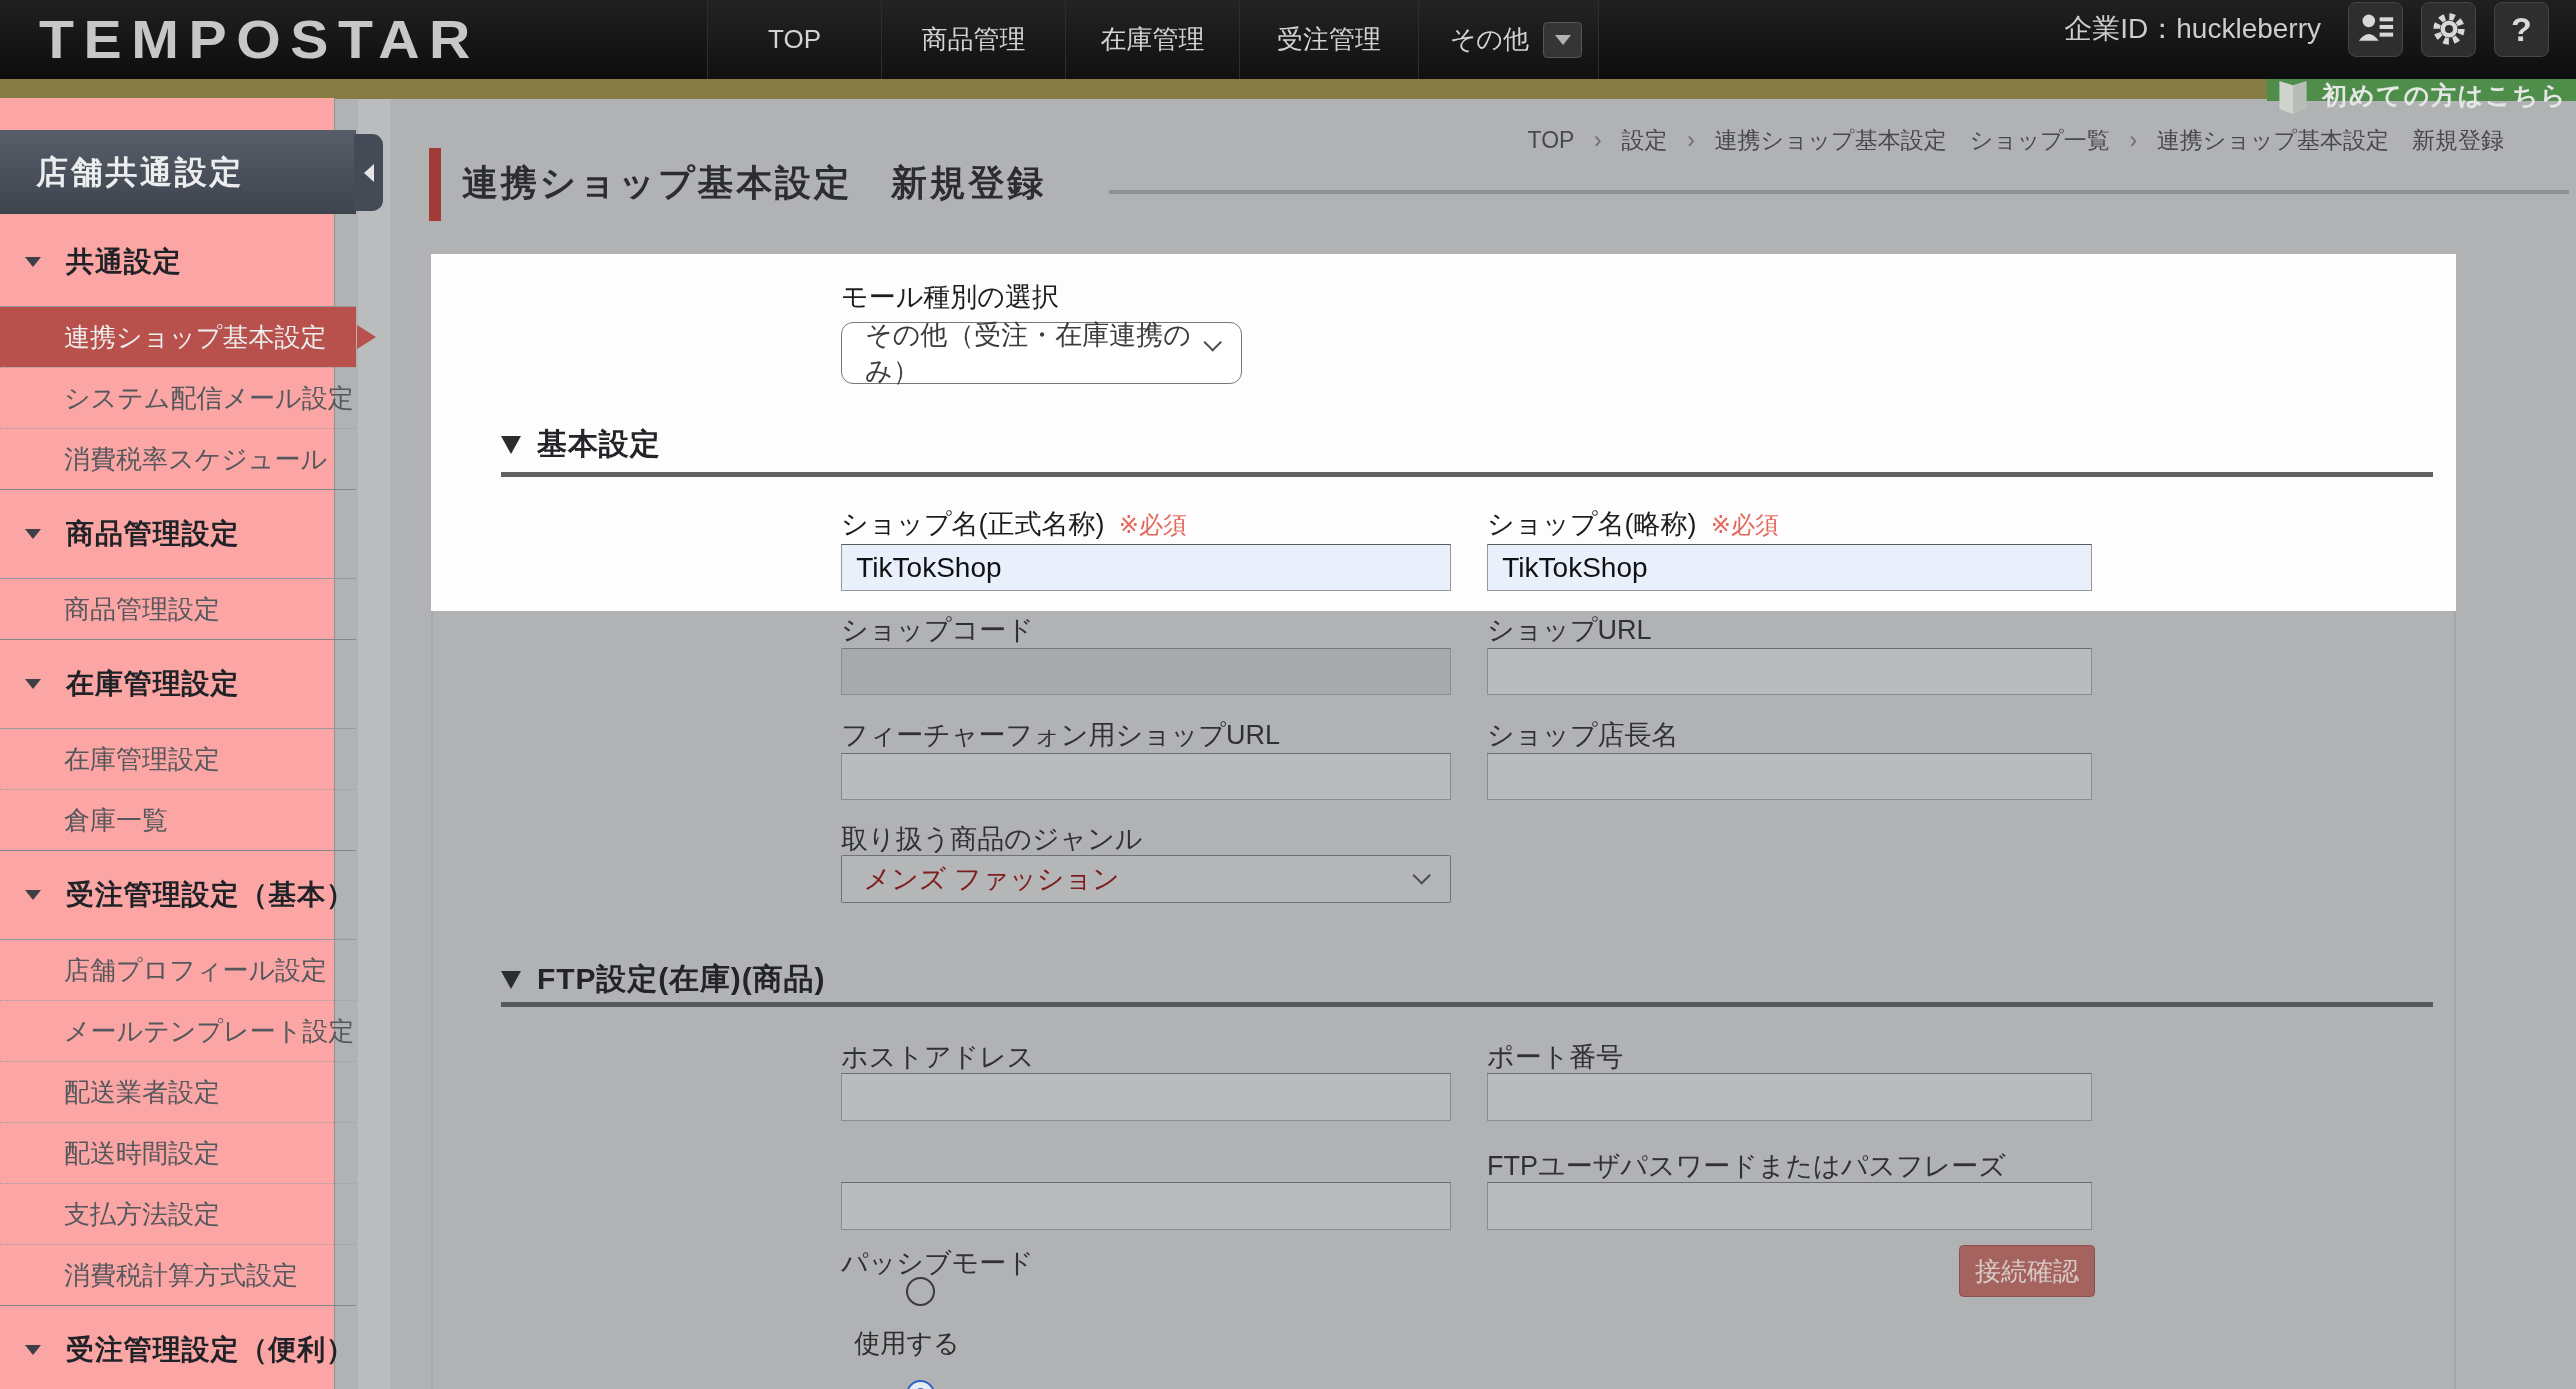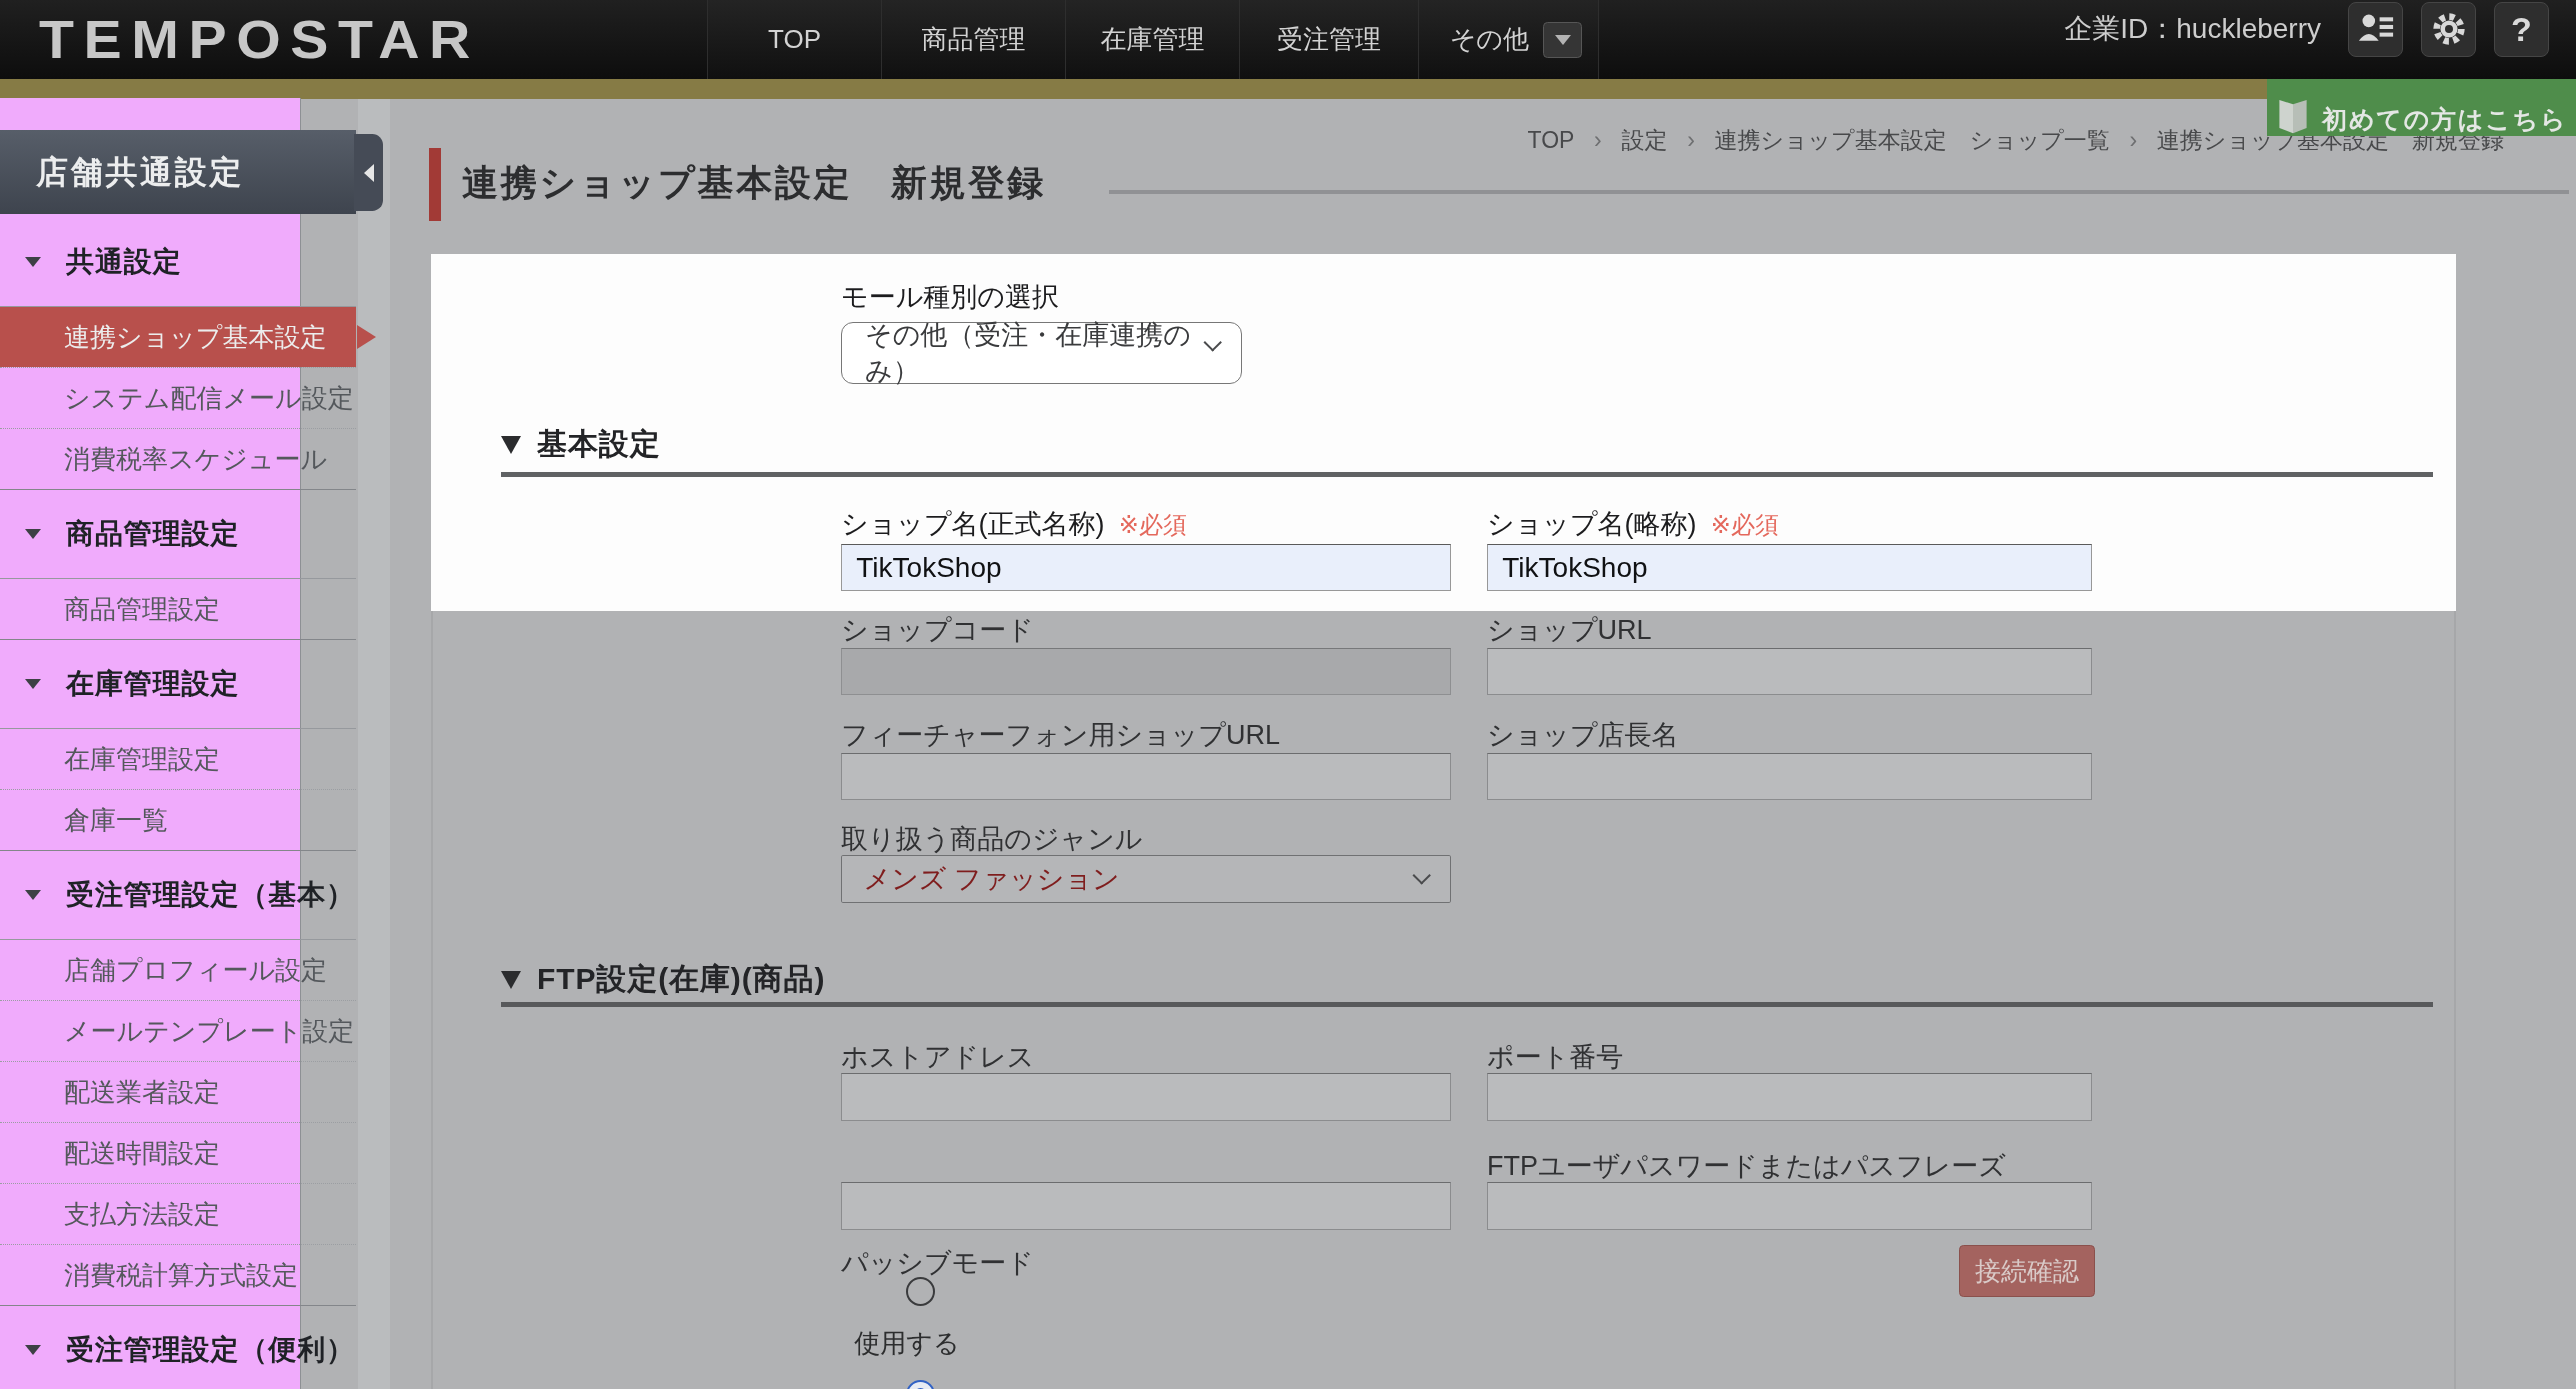--- a/index.html
+++ b/index.html
@@ -26,27 +26,27 @@
     border-right:8px solid transparent; border-top:10.7px solid #b3b3b3; }
   .nav-right { position:absolute; right:27px; top:0; height:58px; display:flex;
     align-items:center; gap:18px; }
   .company-id { color:#cdcdcd; font-size:28px; margin-right:9px; }
   .icon-btn { width:55px; height:55px; background:#2e2e2e; border:0.9px solid #454545;
     border-radius:8px; display:flex; align-items:center; justify-content:center;
     color:#d9d9d9; font-size:34px; font-weight:bold; cursor:pointer; }
 
   
   .olive-bar { position:absolute; left:0; top:79px; width:2576px; height:19.7px; background:#867b45; z-index:5; }
-  .ribbon { position:absolute; right:0; top:79px; width:309px; height:57px; background:#4f8d4b;
-    display:flex; align-items:flex-end; justify-content:center; gap:12.5px; z-index:25; cursor:pointer; }
+  .ribbon { position:absolute; right:0; top:79px; width:309px; height:22px; background:#4f8d4b;
+    display:flex; align-items:flex-start; justify-content:center; gap:12.5px; z-index:25; cursor:pointer; }
   .ribbon-label { color:#e4e7e4; font-size:25px; font-weight:bold; letter-spacing:1.8px; }
 
   
-  .sidebar { position:absolute; left:0; top:98px; width:301px; bottom:0;
-    background:#f0abfc; border-right:1.8px solid #8d9094; z-index:20; }
+  .sidebar { position:absolute; left:0; top:98px; width:335px; bottom:0;
+    background:#fca5a5; border-right:1.8px solid #8d9094; z-index:20; }
   .sb-header { position:absolute; left:0; top:32px; width:356px; height:84px;
     background:linear-gradient(#575e69,#3e444e); color:#ecedee; font-size:32px; font-weight:bold;
     letter-spacing:2.7px; line-height:84px; padding-left:36px; }
   .sb-flap { position:absolute; left:354px; top:36px; width:29px; height:77px;
     background:#454b56; border-radius:0 10.7px 10.7px 0; display:flex; align-items:center;
     justify-content:center; cursor:pointer; z-index:21; }
   .arrow-left { width:0; height:0; border-top:9px solid transparent;
     border-bottom:9px solid transparent; border-right:10.7px solid #e6e6e6; }
   .sb-menu { position:absolute; left:0; top:119px; width:356px; bottom:7px; overflow:visible; }
   .sb-section-header { height:89px; display:flex; align-items:center; padding-left:25px;

